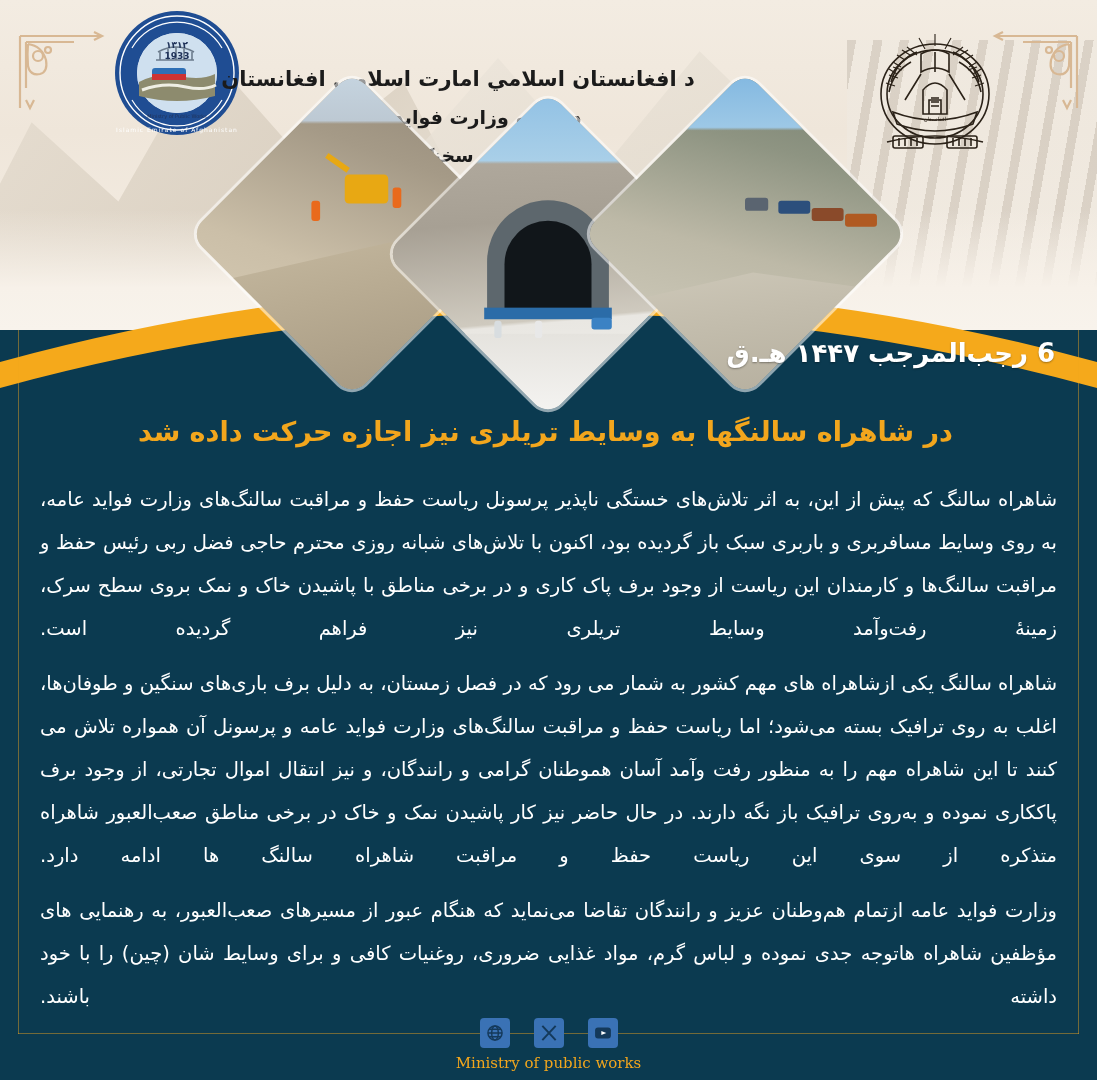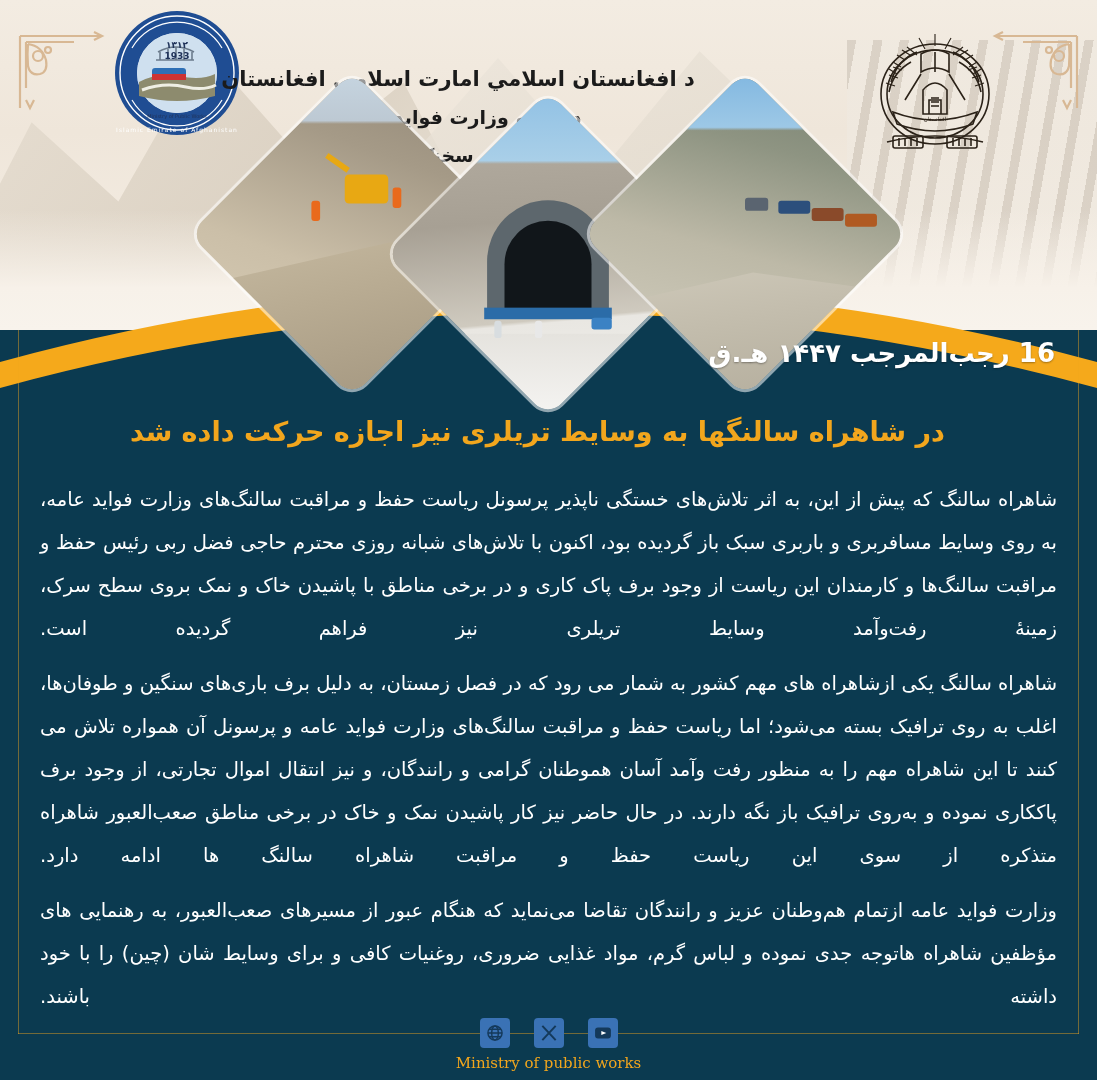--- a/index.html
+++ b/index.html
@@ -161,21 +161,21 @@
   
   .date{
     position:absolute; right:42px; top:338px; z-index:9;
     color:#ffffff; font-weight:bold; font-size:26px;
     direction:rtl; font-family:"DejaVu Sans",sans-serif;
     text-shadow:0 1px 2px rgba(0,0,0,.35);
   }
 
   
   .headline{
-    position:absolute; left:8px; top:414px; width:1059px; z-index:9;
+    position:absolute; left:16px; top:414px; width:1059px; z-index:9;
     text-align:center; color:#f2a61d; font-weight:bold;
     font-size:27px; line-height:36px; direction:rtl;
     font-family:"DejaVu Sans",sans-serif;
   }
 
   
   .content{
     position:absolute; left:40px; right:40px; top:478px; z-index:9;
     direction:rtl; color:#ffffff;
     font-family:"DejaVu Sans",sans-serif;
@@ -381,21 +381,21 @@
           <div class="rubble"></div>
           <div class="truck" style="left:60%;top:40%;background:#2c4f7c;"></div>
           <div class="truck" style="left:70%;top:42%;background:#8a4a2a;"></div>
           <div class="truck" style="left:80%;top:44%;background:#b05a22;"></div>
           <div class="truck" style="left:50%;top:39%;background:#5a6470;width:16px;"></div>
         </div>
       </div>
     </div>
   </div>
 
-  <div class="date">16 رجب‌المرجب ۱۴۴۷ هـ.ق</div>
+  <div class="date">6 رجب‌المرجب ۱۴۴۷ هـ.ق</div>
 
   <div class="headline">در شاهراه سالنگها به وسایط تریلری نیز اجازه حرکت داده شد</div>
 
   <div class="content">
     <p class="para">شاهراه سالنگ که پیش از این، به اثر تلاش‌های خستگی ناپذیر پرسونل ریاست حفظ و مراقبت سالنگ‌های وزارت فواید عامه، به روی وسایط مسافربری و باربری سبک باز گردیده بود، اکنون با تلاش‌های شبانه روزی محترم حاجی فضل ربی رئیس حفظ و مراقبت سالنگ‌ها و کارمندان این ریاست از وجود برف پاک کاری و در برخی مناطق با پاشیدن خاک و نمک بروی سطح سرک، زمینۀ رفت‌وآمد وسایط تریلری نیز فراهم گردیده است.</p>
     <p class="para">شاهراه سالنگ یکی از‌شاهراه های مهم کشور به شمار می رود که در فصل زمستان، به دلیل برف باری‌های سنگین و طوفان‌ها، اغلب به روی ترافیک بسته می‌شود؛ اما ریاست حفظ و مراقبت سالنگ‌های وزارت فواید عامه و پرسونل آن همواره تلاش می کنند تا این شاهراه مهم را به منظور رفت وآمد آسان هموطنان گرامی و رانندگان، و نیز انتقال اموال تجارتی، از وجود برف پاککاری نموده و به‌روی ترافیک باز نگه دارند. در حال حاضر نیز کار پاشیدن نمک و خاک در برخی مناطق صعب‌العبور شاهراه متذکره از سوی این ریاست حفظ و مراقبت شاهراه سالنگ ها ادامه دارد.</p>
     <p class="para last">وزارت فواید عامه از‌تمام هم‌وطنان عزیز و رانندگان تقاضا می‌نماید که هنگام عبور از مسیرهای صعب‌العبور، به رهنمایی های مؤظفین شاهراه ها‌توجه جدی نموده و لباس گرم، مواد غذایی ضروری، روغنیات کافی و برای وسایط شان (چین) را با خود داشته باشند.</p>
   </div>
 
   <div class="hairline"></div>

